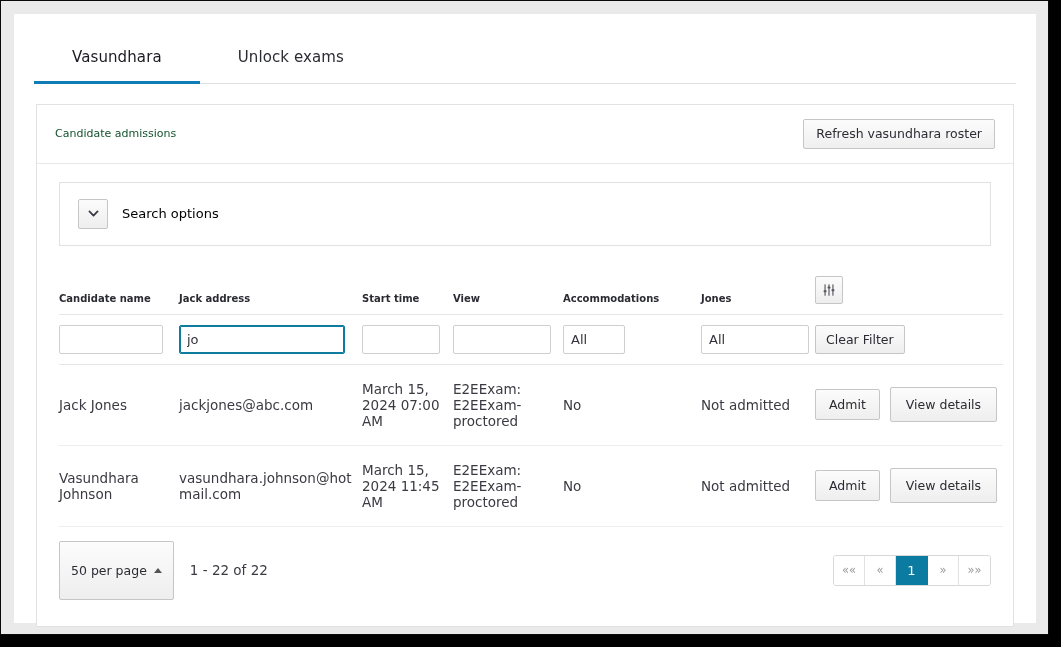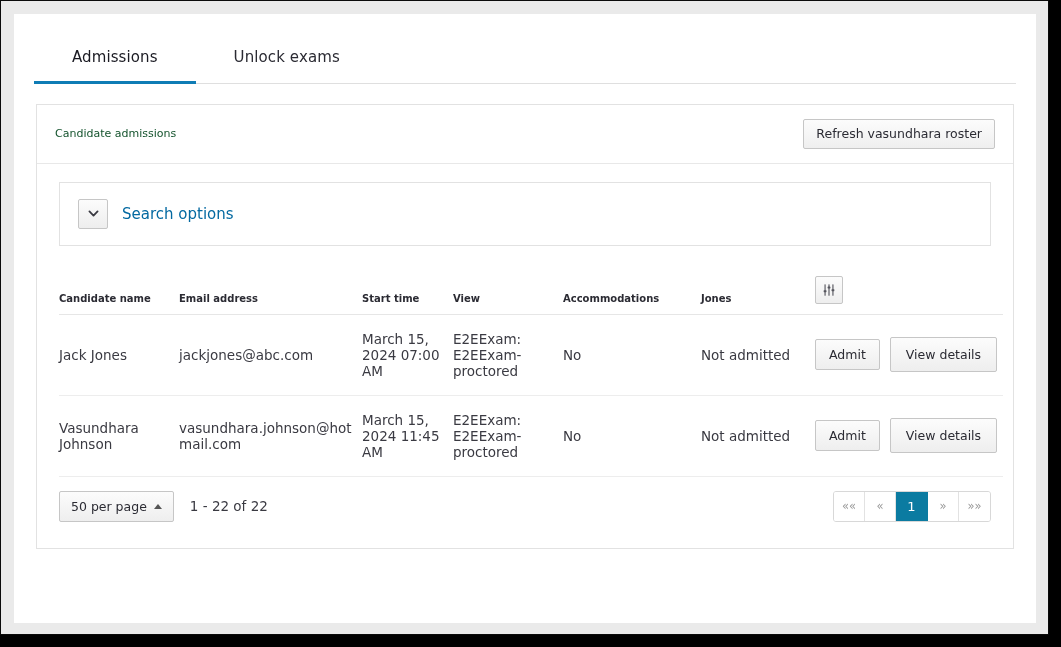--- a/index.html
+++ b/index.html
@@ -93,22 +93,22 @@
   .chev-btn {
     width: 30px; height: 30px;
     border: 1px solid #c6c6c6;
     border-radius: 2px;
     background: linear-gradient(#fcfcfc, #eeeeee);
     display: flex; align-items: center; justify-content: center;
     cursor: pointer;
     flex: none;
   }
   .search-options-label {
-    font-size: 15px;
-    color: #0369a1;
+    font-size: 13px;
+    color: #000000;
   }
 
   
   table.roster {
     width: 100%;
     border-collapse: collapse;
     table-layout: fixed;
   }
   table.roster th {
     text-align: left;
@@ -221,21 +221,21 @@
     padding: 14px 0 16px 0;
   }
   .foot-left { display: flex; align-items: center; gap: 16px; }
   .perpage {
     font-family: "DejaVu Sans", sans-serif;
     font-size: 12.5px;
     color: #2b2b33;
     background: linear-gradient(#fcfcfc, #eeeeee);
     border: 1px solid #c6c6c6;
     border-radius: 2px;
-    padding: 7px 11px;
+    padding: 21px 11px;
     cursor: pointer;
     display: inline-flex;
     align-items: center;
     gap: 7px;
   }
   .caret-up {
     width: 0; height: 0;
     border-left: 4px solid transparent;
     border-right: 4px solid transparent;
     border-bottom: 5px solid #555;
@@ -269,21 +269,21 @@
   }
 </style>
 </head>
 <body>
 
 <div class="screen">
 <div class="page">
 
   <div class="tabs">
     <div class="tab active">
-      <span>Admissions</span>
+      <span>Vasundhara</span>
     </div>
     <div class="tab">
       <span>Unlock exams</span>
     </div>
   </div>
 
   <div class="card">
 
     <div class="card-head">
       <div class="card-title">Candidate admissions</div>
@@ -307,21 +307,21 @@
               <col class="col-email">
               <col class="col-start">
           <col class="col-exam">
               <col class="col-accom">
               <col class="col-status">
               <col class="col-act">
         </colgroup>
         <thead>
           <tr>
             <th>Candidate name</th>
-            <th>Email address</th>
+            <th>Jack address</th>
             <th>Start time</th>
             <th>View</th>
             <th>Accommodations</th>
             <th>Jones</th>
             <th class="th-tools">
               <span class="icon-btn">
                 <svg width="14" height="14" viewBox="0 0 16 16" aria-hidden="true">
                   <g stroke="#55555d" stroke-width="1.3" stroke-linecap="round">
                     <line x1="3.5" y1="2" x2="3.5" y2="14"></line>
                     <line x1="8" y1="2" x2="8" y2="14"></line>
@@ -332,20 +332,47 @@
                     <rect x="6.4" y="4.0" width="3.2" height="2.3" rx="0.5"></rect>
                     <rect x="10.9" y="7.0" width="3.2" height="2.3" rx="0.5"></rect>
                   </g>
                 </svg>
               </span>
             </th>
           </tr>
         </thead>
         <tbody>
 
+          <tr class="filter-row">
+            <td>
+              <input class="ti" type="text" value="" style="">
+            </td>
+            <td>
+              <input class="ti focused" type="text" value="jo" style="">
+            </td>
+            <td>
+              <input class="ti" type="text" style="width: 78px;" value="">
+            </td>
+            <td>
+              <input class="ti" type="text" style="width: 98px;" value="">
+            </td>
+            <td>
+              <select class="sel">
+                <option>All</option>
+              </select>
+            </td>
+            <td>
+              <select class="sel status-sel">
+                <option>All</option>
+              </select>
+            </td>
+            <td>
+              <button class="btn-sm">Clear Filter</button>
+            </td>
+          </tr>
 
           <tr>
             <td>Jack Jones</td>
             <td>jackjones@abc.com</td>
             <td>March 15, 2024 07:00 AM</td>
             <td>E2EExam: E2EExam-proctored</td>
             <td>No</td>
             <td>Not admitted</td>
             <td>
               <div class="row-actions">

